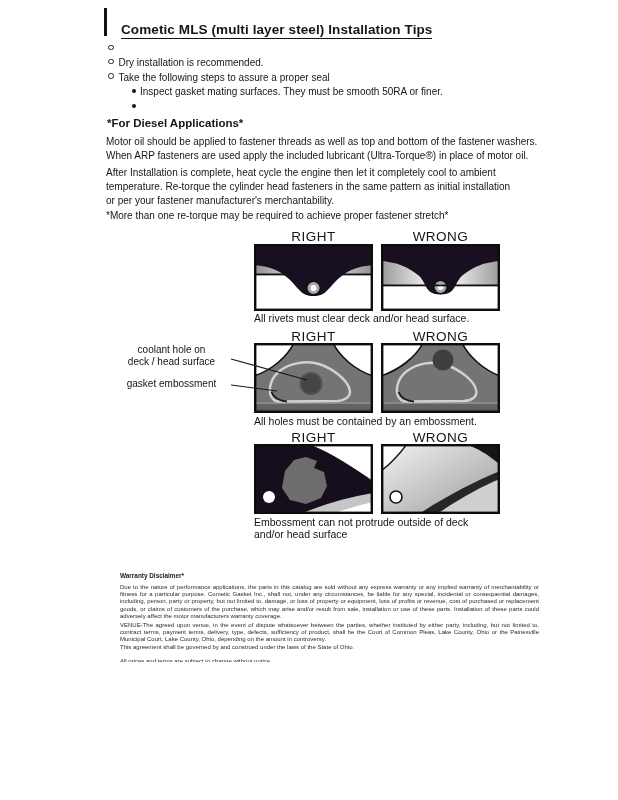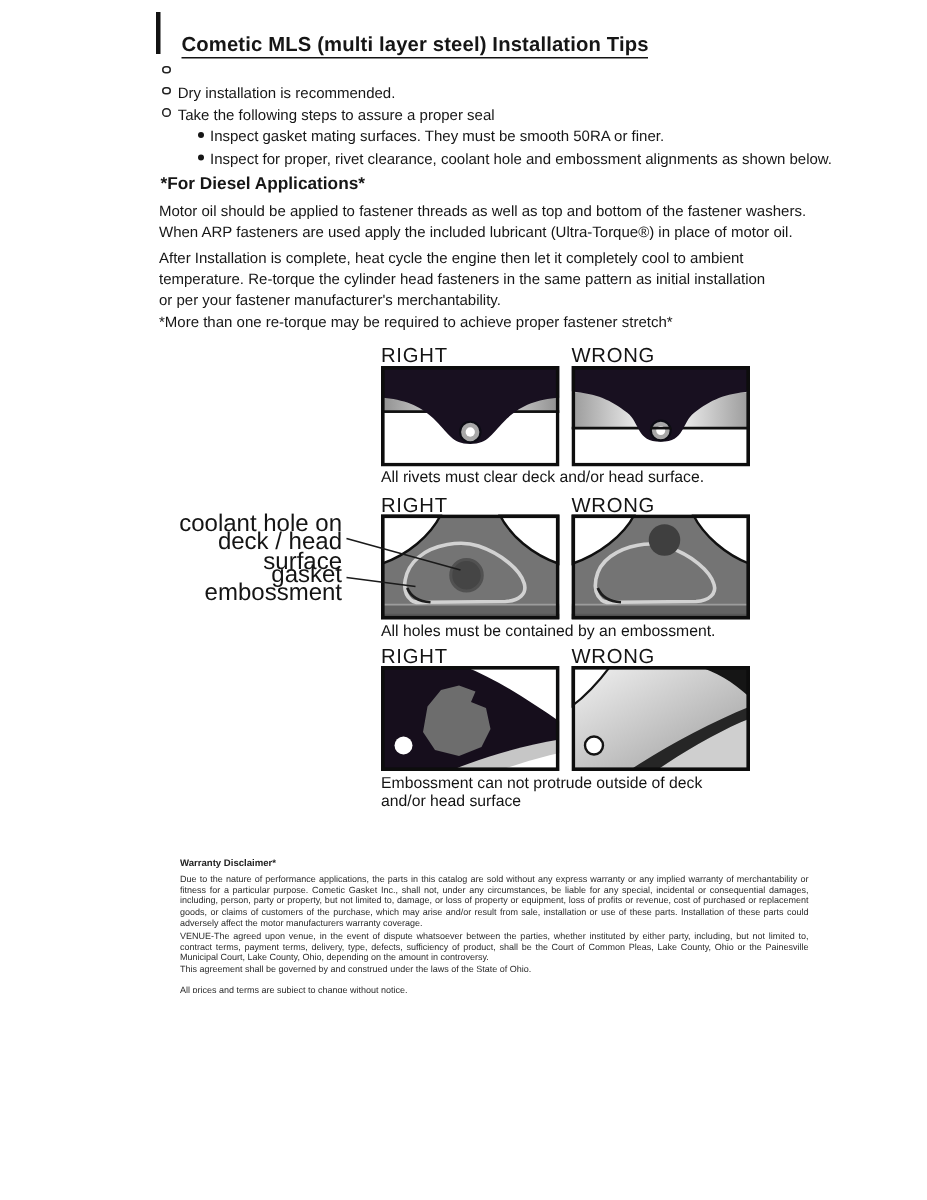--- a/index.html
+++ b/index.html
@@ -13,23 +13,23 @@
   .b-row{white-space:nowrap;}
   .b-sub{padding-left:24px;}
   .ob{display:inline-block;width:3.5px;height:3.5px;border:1.1px solid #222;
       border-radius:50%;margin-right:5px;vertical-align:2px;}
   .fb{display:inline-block;width:4px;height:4px;background:#161616;
       border-radius:50%;margin-right:4px;vertical-align:2px;}
   .h2{left:91px;top:117px;font-size:11.5px;font-weight:bold;}
   .body-block{font-size:10px;line-height:14.2px;}
   .body-line{white-space:nowrap;}
   .p1{left:90px;top:135px;} .p2{left:90px;top:166px;} .note{left:90px;top:209px;}
-  .dg-label{width:119px;text-align:left;font-size:13.5px;letter-spacing:.5px;color:#141414;}
+  .dg-label{width:119px;text-align:center;font-size:13.5px;letter-spacing:.5px;color:#141414;}
   .caption{font-size:10.5px;color:#141414;line-height:11.5px;}
-  .callout{width:113px;text-align:right;font-size:16px;line-height:12.3px;color:#141414;}
+  .callout{width:113px;text-align:center;font-size:10px;line-height:12.3px;color:#141414;}
   .legal{left:104px;width:419px;font-size:6px;line-height:7.2px;
          text-align:justify;color:#2a2a2a;}
   .legal-line{left:104px;font-size:6px;line-height:7.2px;color:#2a2a2a;white-space:nowrap;}
   .legal-h{left:104px;top:572px;font-size:6.4px;font-weight:bold;color:#222;}
   .pagenum{left:387px;top:761px;font-size:13px;letter-spacing:.2px;color:#3b82f6;}
   svg{display:block;}
   .overlay{left:0;top:0;pointer-events:none;}
 </style>
 </head>
 <body>
@@ -38,21 +38,21 @@
 
   <div class="abs edge-mark"></div>
 
   <div class="abs title">Cometic MLS (multi layer steel) Installation Tips</div>
 
   <div class="abs bullets">
     <div class="b-row"><span class="ob"></span></div>
     <div class="b-row"><span class="ob"></span><span>Dry installation is recommended.</span></div>
     <div class="b-row"><span class="ob"></span><span>Take the following steps to assure a proper seal</span></div>
     <div class="b-row b-sub"><span class="fb"></span><span>Inspect gasket mating surfaces.  They must be smooth 50RA or finer.</span></div>
-    <div class="b-row b-sub"><span class="fb"></span><span>Inspect for proper, rivet clearance, coolant hole and embossment alignments as shown below.</span></div>
+    <div class="b-row b-sub"><span class="fb"></span></div>
   </div>
 
   <div class="abs h2">*For Diesel Applications*</div>
 
   <div class="abs body-block p1">
     <div class="body-line">Motor oil should be applied to fastener threads as well as top and bottom of the fastener washers.</div>
     <div class="body-line">When ARP fasteners are used apply the included lubricant (Ultra-Torque®) in place of motor oil.</div>
   </div>
   <div class="abs body-block p2">
     <div class="body-line">After Installation is complete, heat cycle the engine then let it completely cool to ambient</div>

